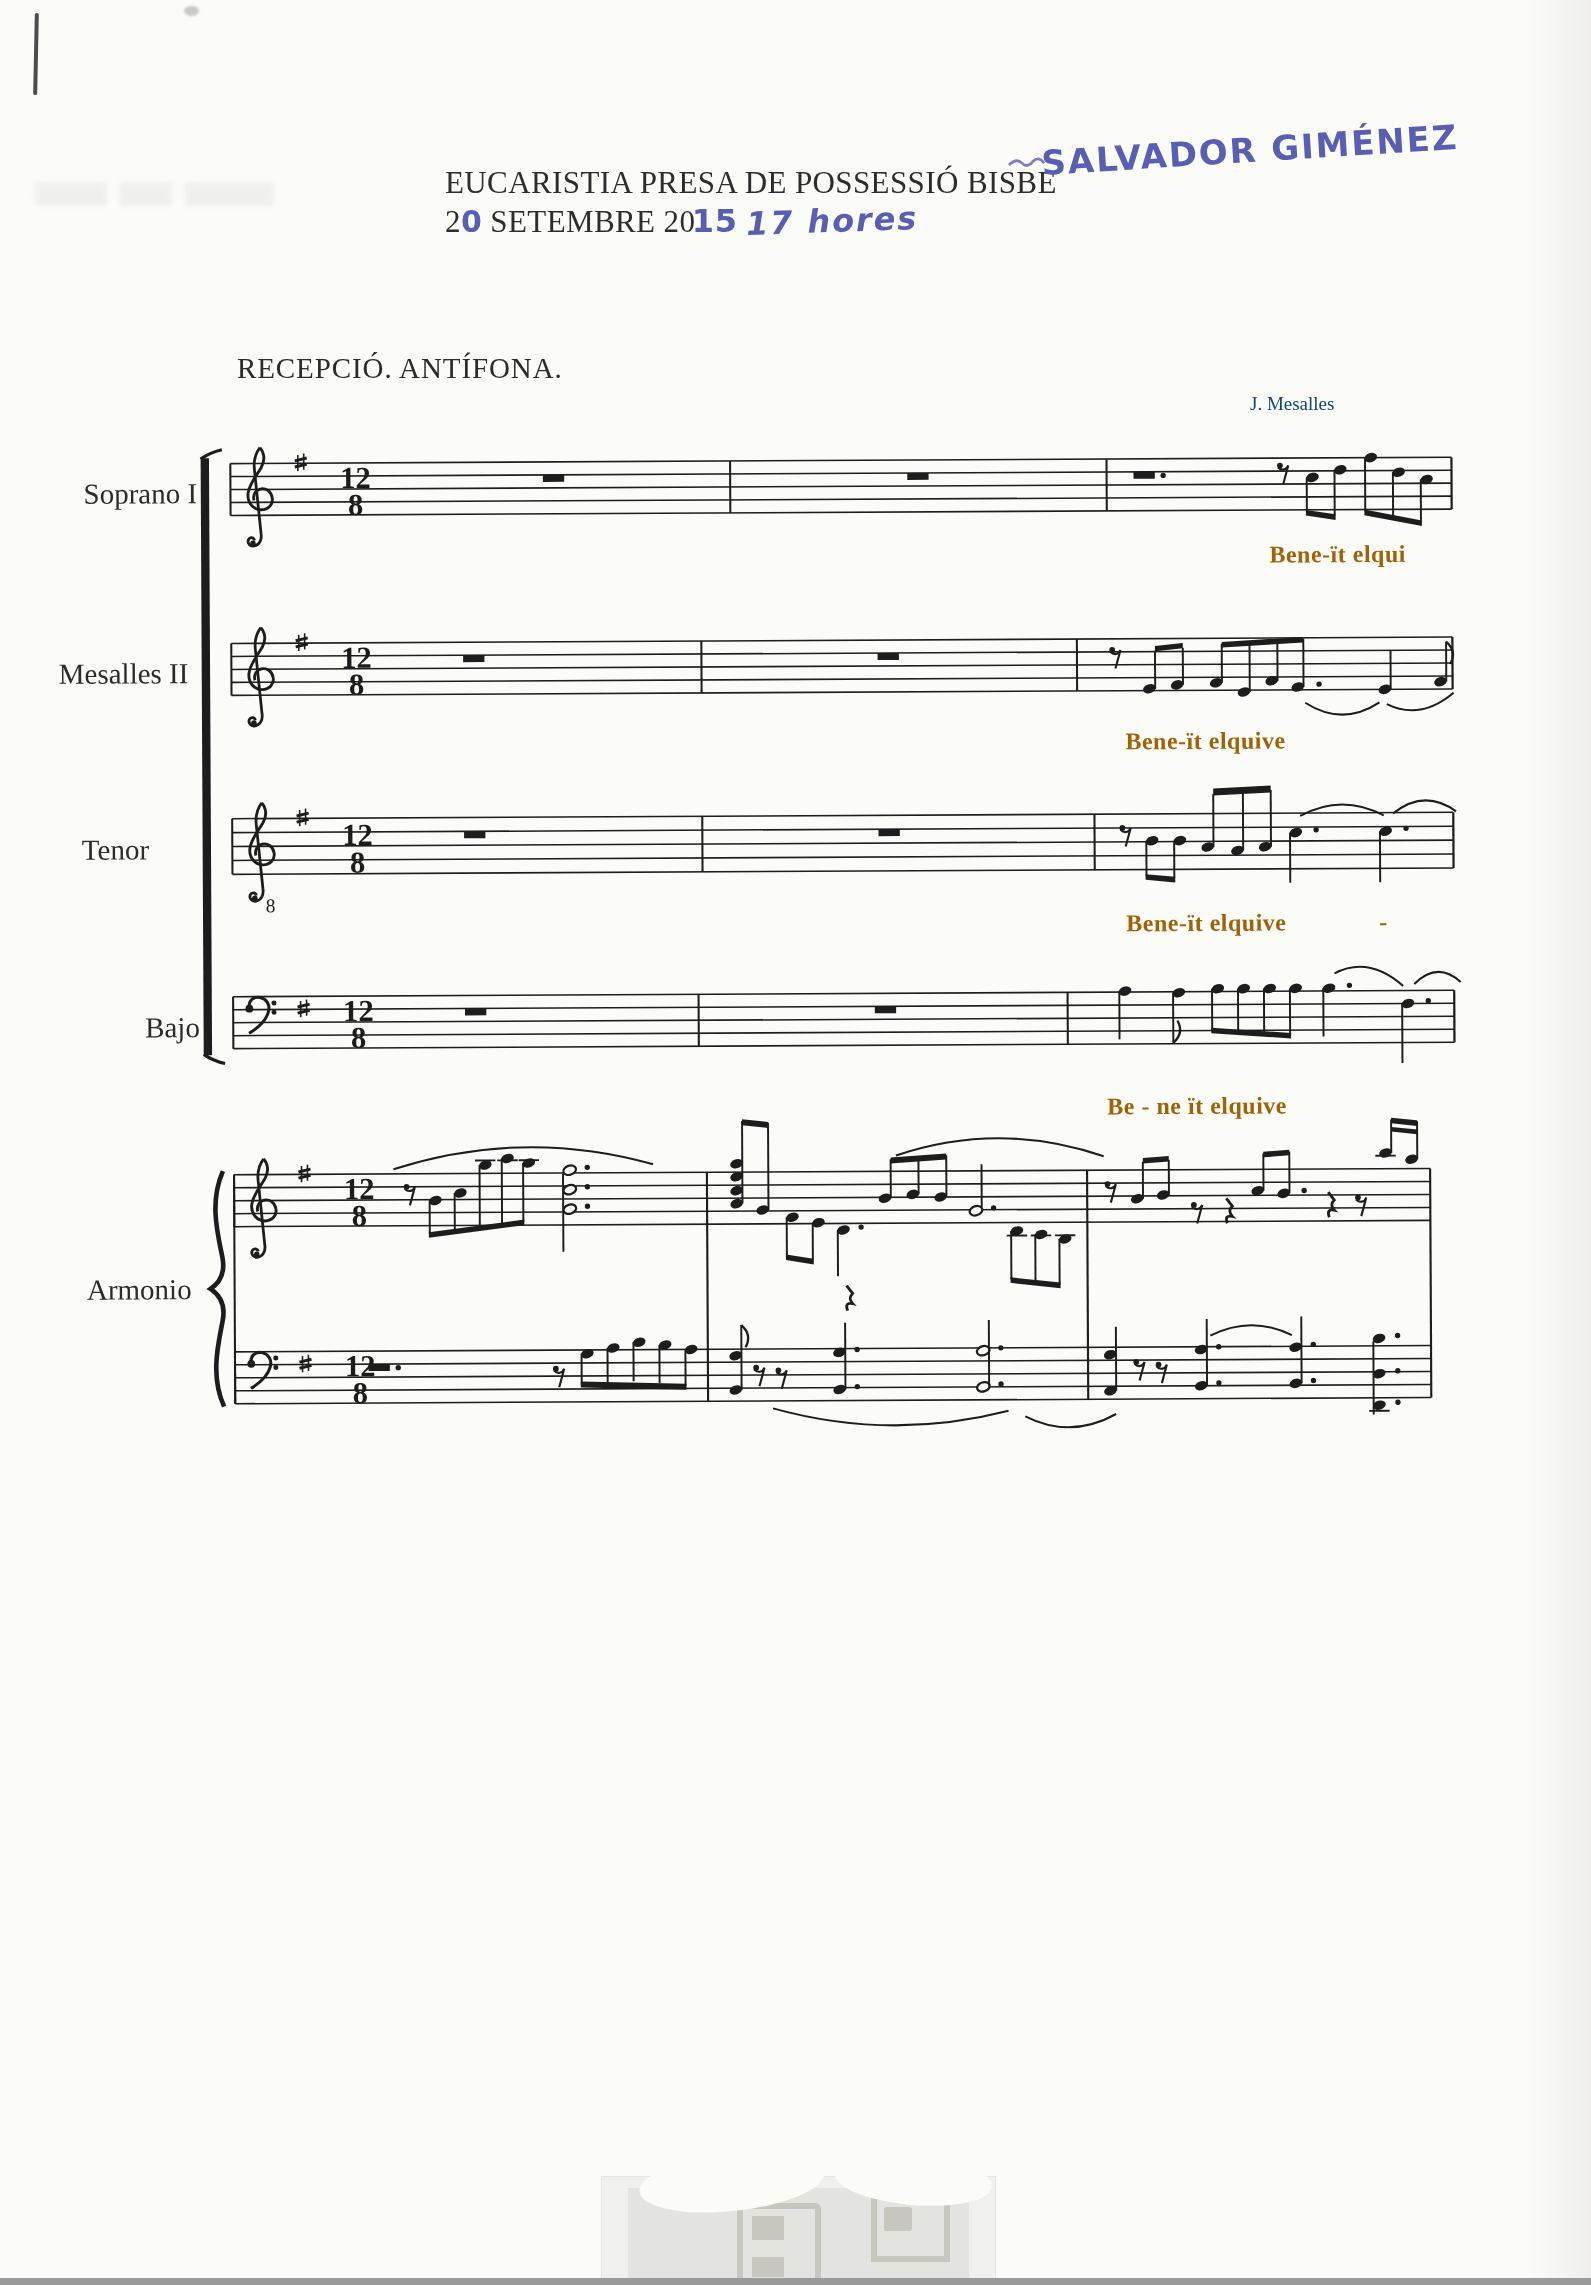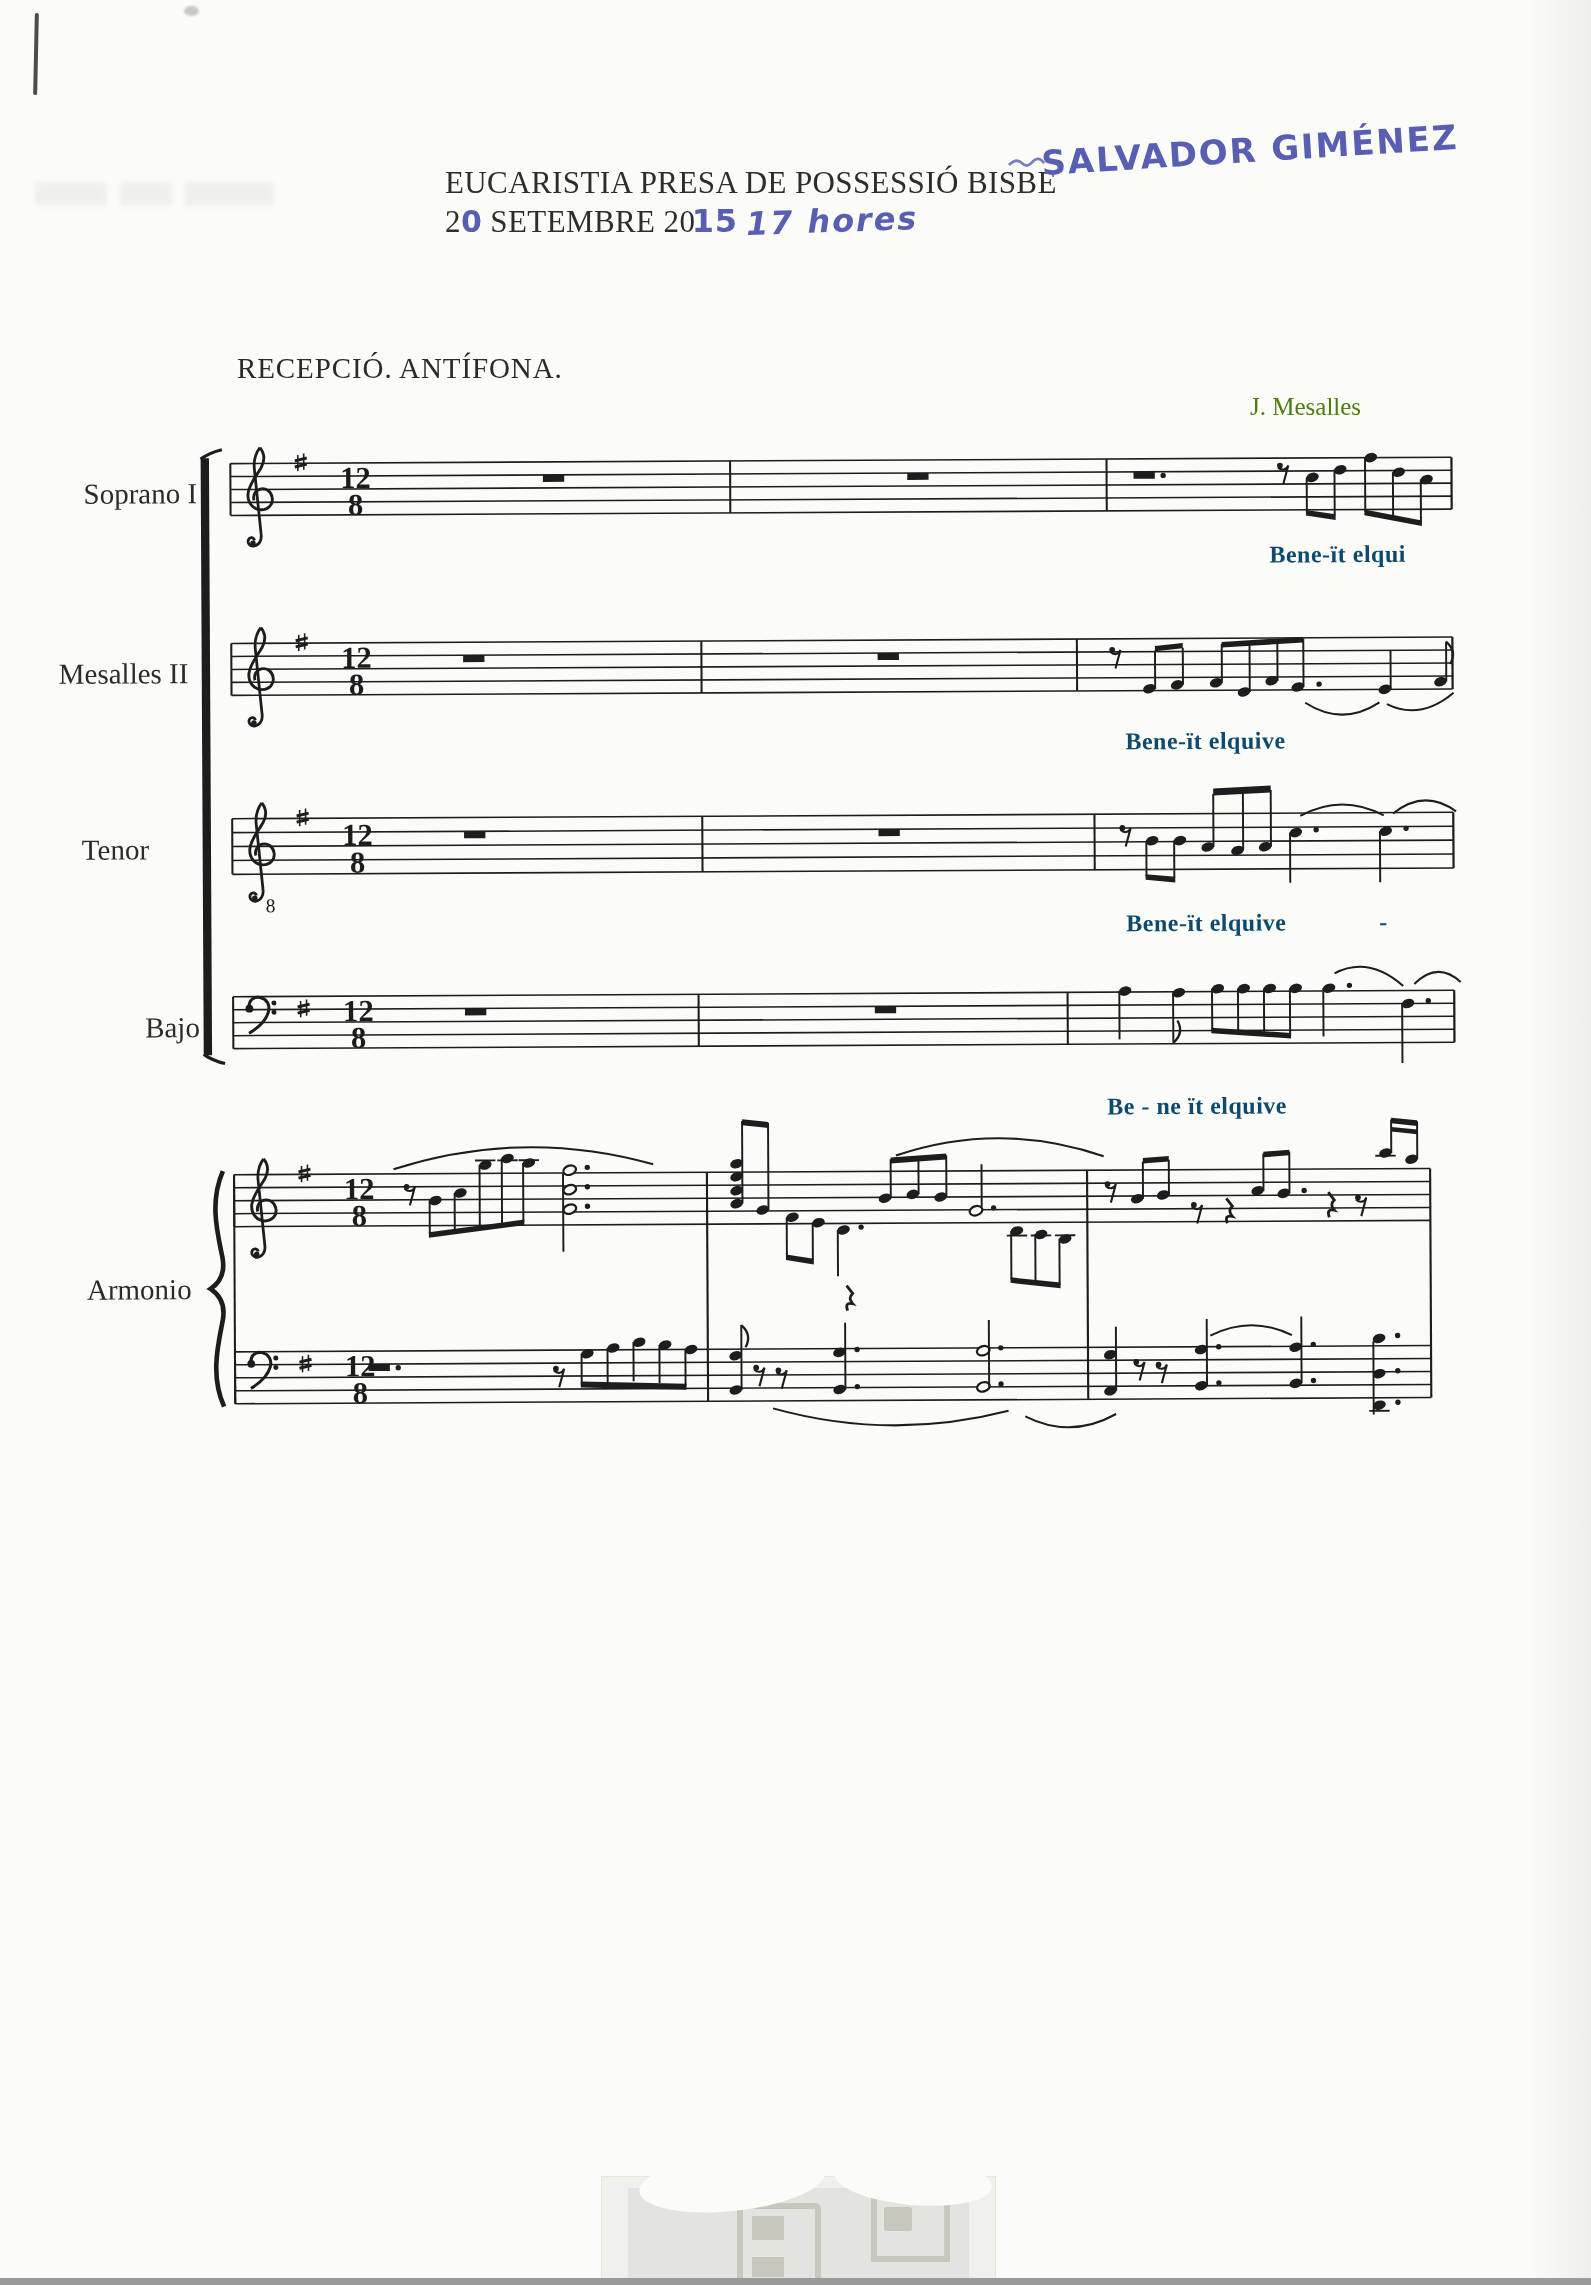--- a/index.html
+++ b/index.html
@@ -25,25 +25,25 @@
   .hw-name{
     position:absolute;left:1041px;top:130px;font-family:"DejaVu Sans", sans-serif;
     font-weight:bold;font-size:34px;color:#585fb2;letter-spacing:1.9px;
     transform:rotate(-3.6deg);white-space:nowrap;
   }
   .hw-scribble{position:absolute;left:1007px;top:152px;}
   .hw-year{font-size:32px;letter-spacing:0.9px;margin-left:-3.7px;}
   .hw-zero{font-size:30px;}
   .hw-time{font-size:32px;font-style:italic;letter-spacing:1.9px;display:inline-block;transform:rotate(-2deg);}
   .section-title{position:absolute;left:237px;top:352px;font-size:29px;letter-spacing:0.9px;color:#2b2b2b;}
-  .composer{position:absolute;left:1250px;top:393px;font-size:25px;color:#4d7c0f;text-align:right;}
+  .composer{position:absolute;left:1250px;top:393px;font-size:19px;color:#0c4a6e;text-align:right;}
   
   .score-block{position:absolute;left:0;top:0;width:1592px;height:2286px;transform:rotate(-0.3deg);transform-origin:223px 482px;}
   .part-label{position:absolute;font-size:29px;color:#2b2b2b;text-align:right;width:167px;white-space:nowrap;}
-  .lyric{position:absolute;font-size:24px;font-weight:bold;color:#0c4a6e;letter-spacing:0.5px;white-space:nowrap;font-family:Liberation Serif, serif;}
+  .lyric{position:absolute;font-size:24px;font-weight:bold;color:#a16207;letter-spacing:0.5px;white-space:nowrap;font-family:Liberation Serif, serif;}
   svg text.tsig{font-family:"Liberation Serif", serif;font-weight:bold;font-size:33px;fill:#1c1c1c;}
   svg text.oct8{font-family:"Liberation Serif", serif;font-size:21px;fill:#1c1c1c;}
   
   .ghost-img{position:absolute;left:601px;top:2176px;width:393px;height:109px;background:#f0f0ec;border:1.9px solid #e6e6e1;}
   .ghost-img .inner{position:absolute;left:26px;top:11px;right:26px;bottom:-3.7px;background:#e3e4df;}
   .gi-film{position:absolute;left:135px;top:26px;width:72px;height:89px;border:6.5px solid #c7c7bd;border-radius:5.6px;}
   .gi-film .dotz{position:absolute;left:9.3px;top:7.4px;width:32px;height:24px;background:#c7c7bd;}
   .gi-film .dotz2{position:absolute;left:9.3px;top:48px;width:32px;height:20.4px;background:#c7c7bd;}
   .gi-frame{position:absolute;left:269px;top:16.7px;width:67px;height:56px;border:6.5px solid #c7c7bd;}
   .gi-frame .blob{position:absolute;left:7.4px;top:7.4px;width:28px;height:24px;background:#c7c7bd;border-radius:2.8px;}

